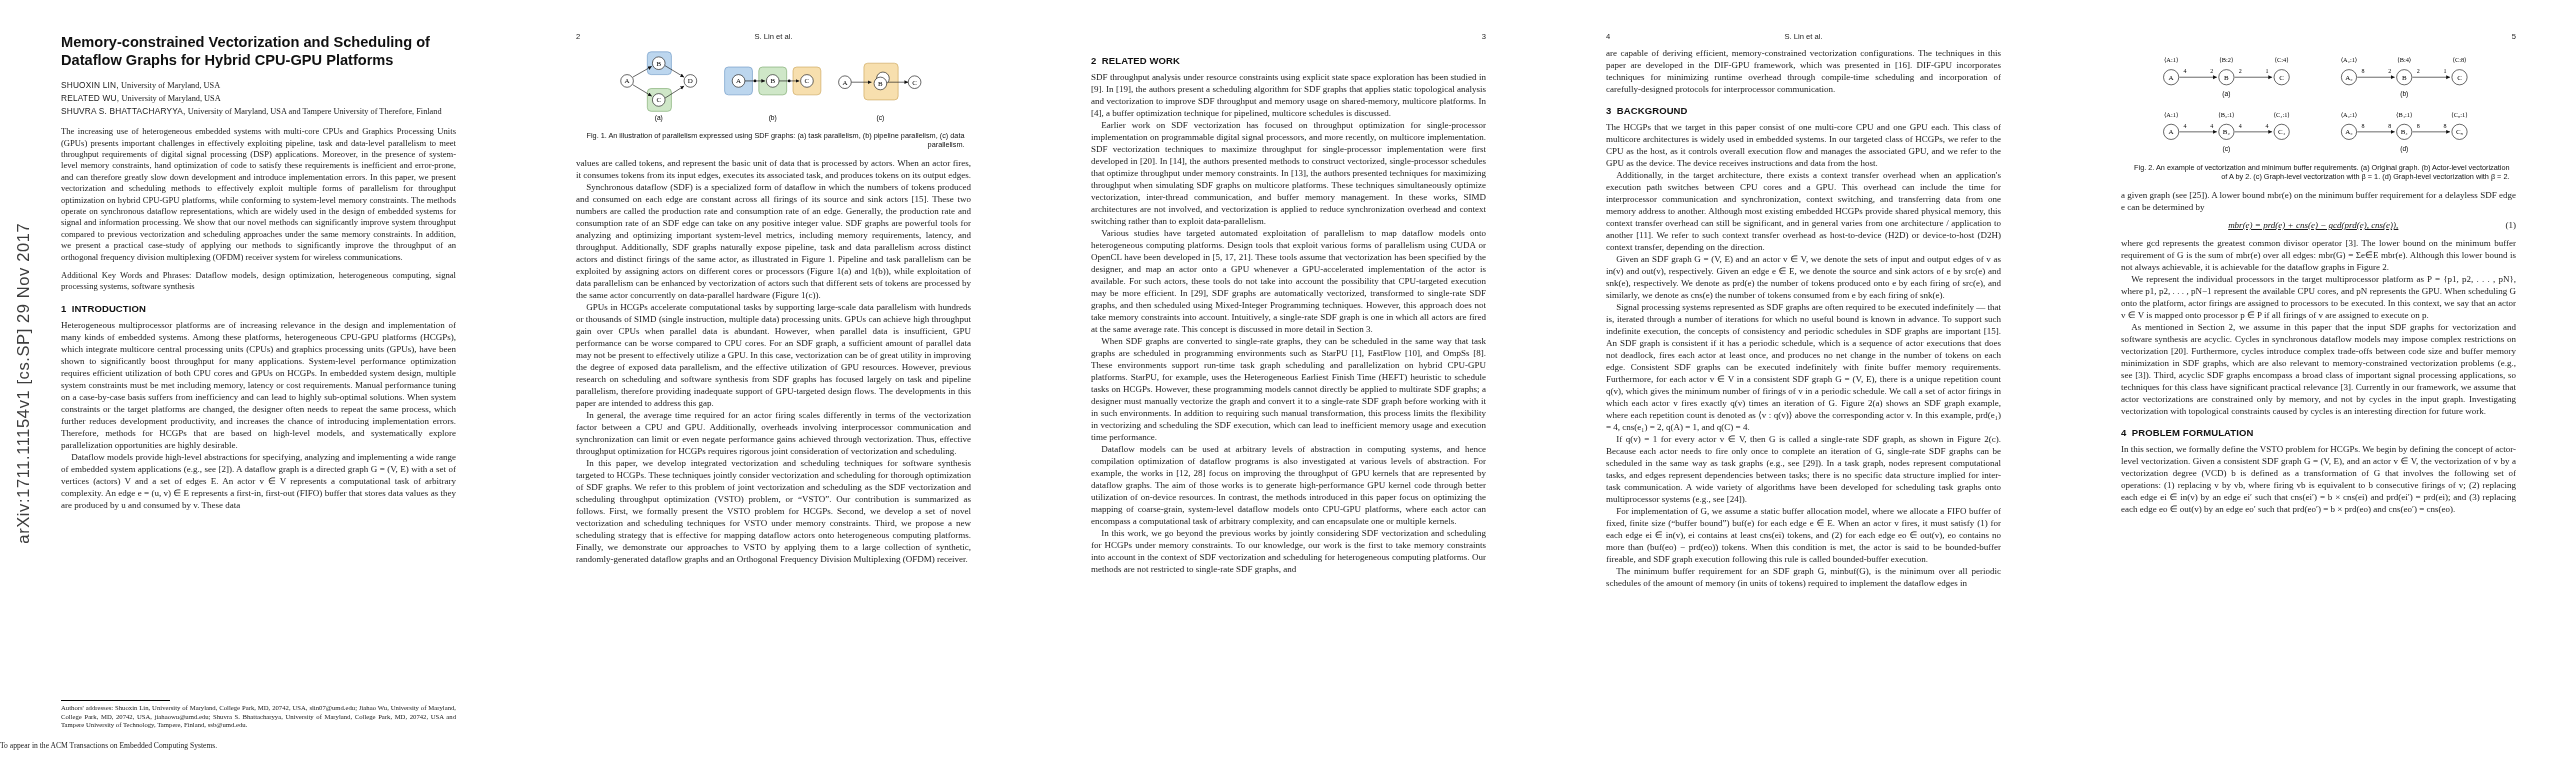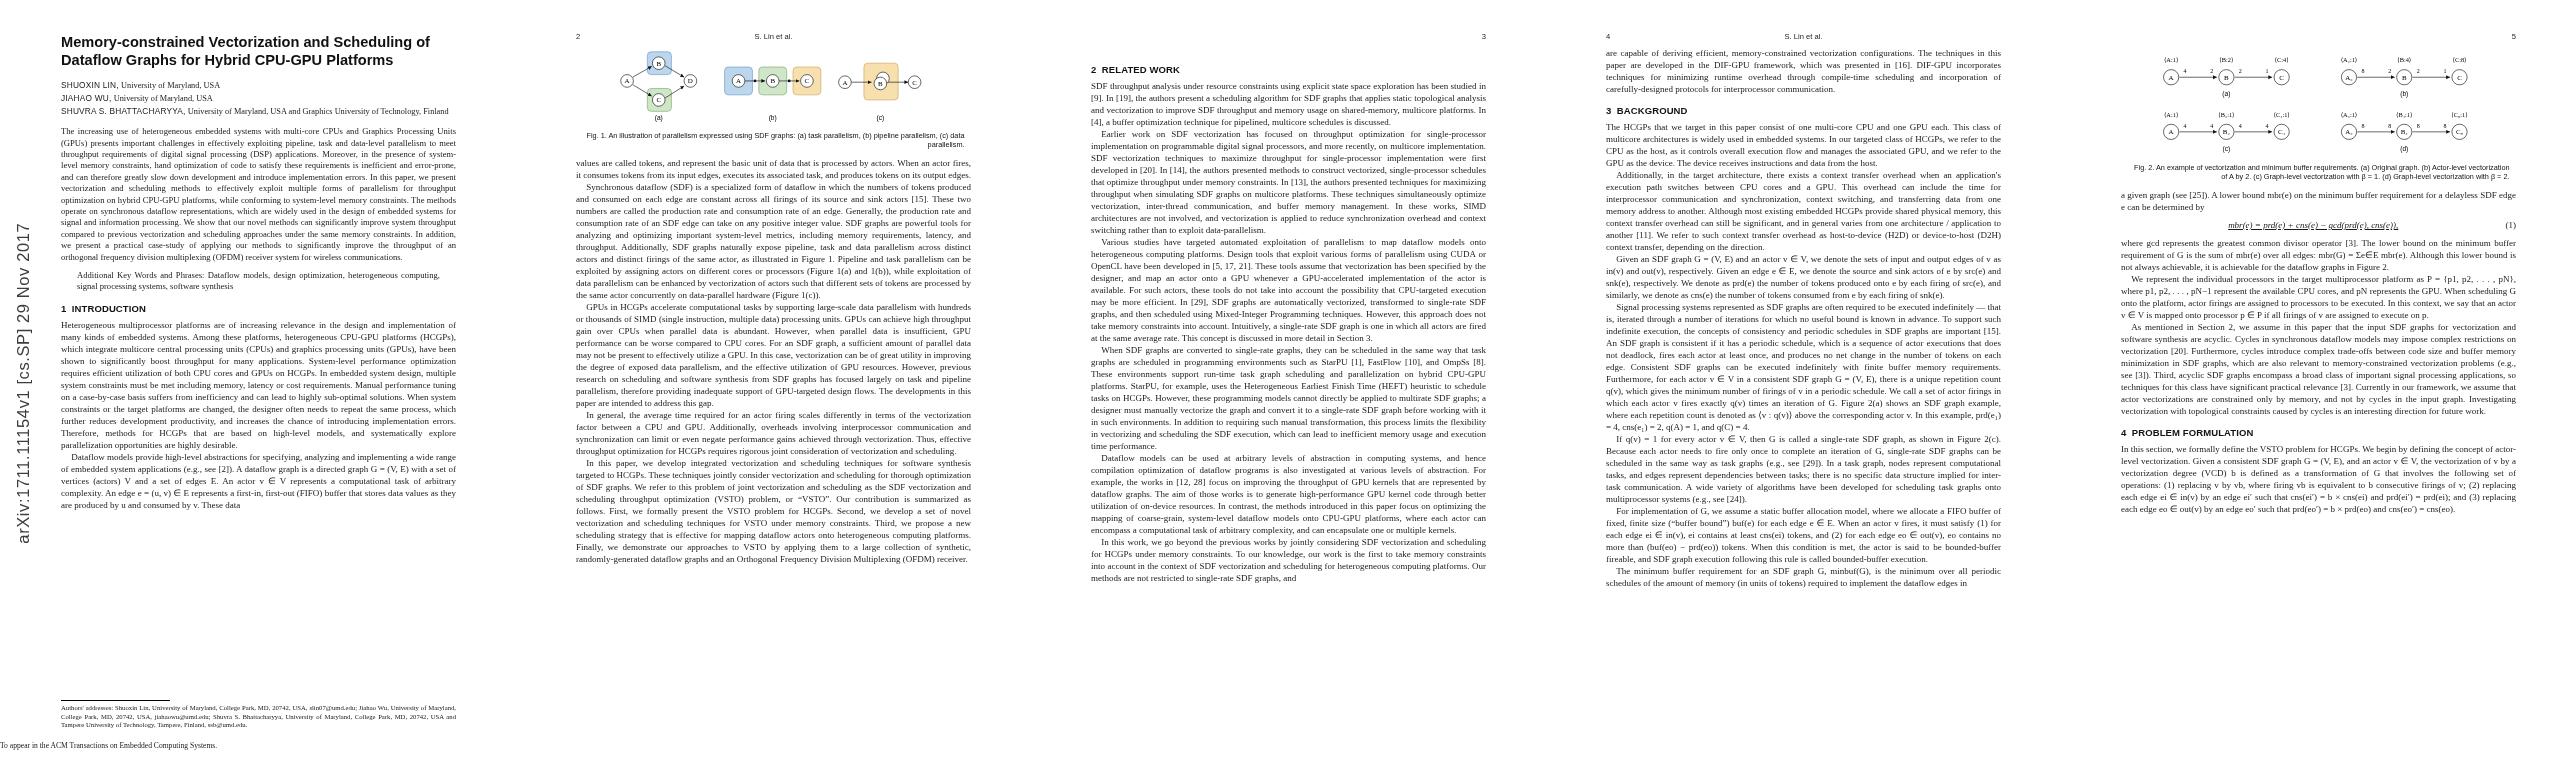--- a/index.html
+++ b/index.html
@@ -14,21 +14,21 @@
   .rh-center{position:absolute;left:0;right:0;top:0;text-align:center;}
   .rh-right{position:absolute;right:0;top:0;}
   .arxiv{position:absolute;left:-167px;top:373px;width:382px;height:20.4px;
          text-align:center;transform:rotate(-90deg);white-space:nowrap;
          font:16.5px "Liberation Sans",sans-serif;letter-spacing:0.6px;color:#3d3d3d;}
   .title{font:bold 14.6px/18.4px "Liberation Sans",sans-serif;margin:4px 0 9px;color:#111;}
   .author{margin:0;font:8.3px/12px "Liberation Sans",sans-serif;}
   .aname{letter-spacing:0.2px;}
   .aaff{font:8.3px/12px "Liberation Serif",serif;margin-top:44px;}
   .abstract{font:8.6px/11.4px "Liberation Serif",serif;text-align:justify;margin:8.3px 0 0;}
-  .keywords{font:8.6px/11.4px "Liberation Serif",serif;text-align:justify;margin:7px 16px 0;}
+  .keywords{font:8.6px/11.4px "Liberation Serif",serif;text-align:justify;margin:7px 0 0;}
   h2.sec{font:bold 9.5px/11.4px "Liberation Sans",sans-serif;margin:10.2px 0 4.5px;letter-spacing:0.1px;color:#111;}
   p.body{font:9px/12px "Liberation Serif",serif;text-align:justify;margin:0;}
   p.indent{text-indent:10.2px;}
   .fnblock{position:absolute;left:61px;right:59px;bottom:33px;}
   .fnrule{width:109px;border-top:0.6px solid #000;margin:0 0 3.2px;}
   .footnote{font:6.7px/8.6px "Liberation Serif",serif;text-align:justify;margin:0;}
   .acm-footer{position:absolute;left:0;right:0;bottom:5px;text-align:left;
               font:7.6px "Liberation Serif",serif;}
   .figure{margin:1.3px 0 7.6px;text-align:center;}
   .figure svg{display:inline-block;}
@@ -45,22 +45,22 @@
 <body>
 
 <div class="sheet">
 
   <div class="page">
     <div class="arxiv">arXiv:1711.11154v1  [cs.SP]  29 Nov 2017</div>
     <div class="content">
       <h1 class="title">Memory-constrained Vectorization and Scheduling of Dataflow Graphs for Hybrid CPU-GPU Platforms</h1>
       <div>
         <p class="author"><span class="aname">SHUOXIN LIN,</span> <span class="aaff">University of Maryland, USA</span></p>
-        <p class="author"><span class="aname">JIAHAO WU,</span> <span class="aaff">University of Maryland, USA</span></p>
-        <p class="author"><span class="aname">SHUVRA S. BHATTACHARYYA,</span> <span class="aaff">University of Maryland, USA and Graphics University of Technology, Finland</span></p>
+        <p class="author"><span class="aname">RELATED WU,</span> <span class="aaff">University of Maryland, USA</span></p>
+        <p class="author"><span class="aname">SHUVRA S. BHATTACHARYYA,</span> <span class="aaff">University of Maryland, USA and Tampere University of Therefore, Finland</span></p>
       </div>
       <p class="abstract">The increasing use of heterogeneous embedded systems with multi-core CPUs and Graphics Processing Units (GPUs) presents important challenges in effectively exploiting pipeline, task and data-level parallelism to meet throughput requirements of digital signal processing (DSP) applications. Moreover, in the presence of system-level memory constraints, hand optimization of code to satisfy these requirements is inefficient and error-prone, and can therefore greatly slow down development and introduce implementation errors. In this paper, we present vectorization and scheduling methods to effectively exploit multiple forms of parallelism for throughput optimization on hybrid CPU-GPU platforms, while conforming to system-level memory constraints. The methods operate on synchronous dataflow representations, which are widely used in the design of embedded systems for signal and information processing. We show that our novel methods can significantly improve system throughput compared to previous vectorization and scheduling approaches under the same memory constraints. In addition, we present a practical case-study of applying our methods to significantly improve the throughput of an orthogonal frequency division multiplexing (OFDM) receiver system for wireless communications.</p>
       <p class="keywords">Additional Key Words and Phrases: Dataflow models, design optimization, heterogeneous computing, signal processing systems, software synthesis</p>
       <h2 class="sec">1&nbsp;&nbsp;INTRODUCTION</h2>
       <p class="body">Heterogeneous multiprocessor platforms are of increasing relevance in the design and implementation of many kinds of embedded systems. Among these platforms, heterogeneous CPU-GPU platforms (HCGPs), which integrate multicore central processing units (CPUs) and graphics processing units (GPUs), have been shown to significantly boost throughput for many applications. System-level performance optimization requires efficient utilization of both CPU cores and GPUs on HCGPs. In embedded system design, multiple system constraints must be met including memory, latency or cost requirements. Manual performance tuning on a case-by-case basis suffers from inefficiency and can lead to highly sub-optimal solutions. When system constraints or the target platforms are changed, the designer often needs to repeat the same process, which further reduces development productivity, and increases the chance of introducing implementation errors. Therefore, methods for HCGPs that are based on high-level models, and systematically explore parallelization opportunities are highly desirable.</p>
       <p class="body indent">Dataflow models provide high-level abstractions for specifying, analyzing and implementing a wide range of embedded system applications (e.g., see [2]). A dataflow graph is a directed graph G = (V, E) with a set of vertices (actors) V and a set of edges E. An actor v ∈ V represents a computational task of arbitrary complexity. An edge e = (u, v) ∈ E represents a first-in, first-out (FIFO) buffer that stores data values as they are produced by u and consumed by v. These data</p>
     </div>
     <div class="fnblock">
       <div class="fnrule"></div>
       <p class="footnote">Authors' addresses: Shuoxin Lin, University of Maryland, College Park, MD, 20742, USA, slin07@umd.edu; Jiahao Wu, University of Maryland, College Park, MD, 20742, USA, jiahaowu@umd.edu; Shuvra S. Bhattacharyya, University of Maryland, College Park, MD, 20742, USA and Tampere University of Technology, Tampere, Finland, ssb@umd.edu.</p>
@@ -139,21 +139,21 @@
       <p class="body indent">In general, the average time required for an actor firing scales differently in terms of the vectorization factor between a CPU and GPU. Additionally, overheads involving interprocessor communication and synchronization can limit or even negate performance gains achieved through vectorization. Thus, effective throughput optimization for HCGPs requires rigorous joint consideration of vectorization and scheduling.</p>
       <p class="body indent">In this paper, we develop integrated vectorization and scheduling techniques for software synthesis targeted to HCGPs. These techniques jointly consider vectorization and scheduling for thorough optimization of SDF graphs. We refer to this problem of joint vectorization and scheduling as the SDF vectorization and scheduling throughput optimization (VSTO) problem, or “VSTO”. Our contribution is summarized as follows. First, we formally present the VSTO problem for HCGPs. Second, we develop a set of novel vectorization and scheduling techniques for VSTO under memory constraints. Third, we propose a new scheduling strategy that is effective for mapping dataflow actors onto heterogeneous computing platforms. Finally, we demonstrate our approaches to VSTO by applying them to a large collection of synthetic, randomly-generated dataflow graphs and an Orthogonal Frequency Division Multiplexing (OFDM) receiver.</p>
     </div>
   </div>
 
   <div class="page">
     <div class="running">
       <span class="rh-right">3</span>
     </div>
     <div class="content below-head">
-      <h2 class="sec" style="margin-top:17px">2&nbsp;&nbsp;RELATED WORK</h2>
+      <h2 class="sec" style="margin-top:8px">2&nbsp;&nbsp;RELATED WORK</h2>
       <p class="body">SDF throughput analysis under resource constraints using explicit state space exploration has been studied in [9]. In [19], the authors present a scheduling algorithm for SDF graphs that applies static topological analysis and vectorization to improve SDF throughput and memory usage on shared-memory, multicore platforms. In [4], a buffer optimization technique for pipelined, multicore schedules is discussed.</p>
       <p class="body indent">Earlier work on SDF vectorization has focused on throughput optimization for single-processor implementation on programmable digital signal processors, and more recently, on multicore implementation. SDF vectorization techniques to maximize throughput for single-processor implementation were first developed in [20]. In [14], the authors presented methods to construct vectorized, single-processor schedules that optimize throughput under memory constraints. In [13], the authors presented techniques for maximizing throughput when simulating SDF graphs on multicore platforms. These techniques simultaneously optimize vectorization, inter-thread communication, and buffer memory management. In these works, SIMD architectures are not involved, and vectorization is applied to reduce synchronization overhead and context switching rather than to exploit data-parallelism.</p>
       <p class="body indent">Various studies have targeted automated exploitation of parallelism to map dataflow models onto heterogeneous computing platforms. Design tools that exploit various forms of parallelism using CUDA or OpenCL have been developed in [5, 17, 21]. These tools assume that vectorization has been specified by the designer, and map an actor onto a GPU whenever a GPU-accelerated implementation of the actor is available. For such actors, these tools do not take into account the possibility that CPU-targeted execution may be more efficient. In [29], SDF graphs are automatically vectorized, transformed to single-rate SDF graphs, and then scheduled using Mixed-Integer Programming techniques. However, this approach does not take memory constraints into account. Intuitively, a single-rate SDF graph is one in which all actors are fired at the same average rate. This concept is discussed in more detail in Section 3.</p>
       <p class="body indent">When SDF graphs are converted to single-rate graphs, they can be scheduled in the same way that task graphs are scheduled in programming environments such as StarPU [1], FastFlow [10], and OmpSs [8]. These environments support run-time task graph scheduling and parallelization on hybrid CPU-GPU platforms. StarPU, for example, uses the Heterogeneous Earliest Finish Time (HEFT) heuristic to schedule tasks on HCGPs. However, these programming models cannot directly be applied to multirate SDF graphs; a designer must manually vectorize the graph and convert it to a single-rate SDF graph before working with it in such environments. In addition to requiring such manual transformation, this process limits the flexibility in vectorizing and scheduling the SDF execution, which can lead to inefficient memory usage and execution time performance.</p>
       <p class="body indent">Dataflow models can be used at arbitrary levels of abstraction in computing systems, and hence compilation optimization of dataflow programs is also investigated at various levels of abstraction. For example, the works in [12, 28] focus on improving the throughput of GPU kernels that are represented by dataflow graphs. The aim of those works is to generate high-performance GPU kernel code through better utilization of on-device resources. In contrast, the methods introduced in this paper focus on optimizing the mapping of coarse-grain, system-level dataflow models onto CPU-GPU platforms, where each actor can encompass a computational task of arbitrary complexity, and can encapsulate one or multiple kernels.</p>
       <p class="body indent">In this work, we go beyond the previous works by jointly considering SDF vectorization and scheduling for HCGPs under memory constraints. To our knowledge, our work is the first to take memory constraints into account in the context of SDF vectorization and scheduling for heterogeneous computing platforms. Our methods are not restricted to single-rate SDF graphs, and</p>
     </div>
   </div>
 
   <div class="page">

